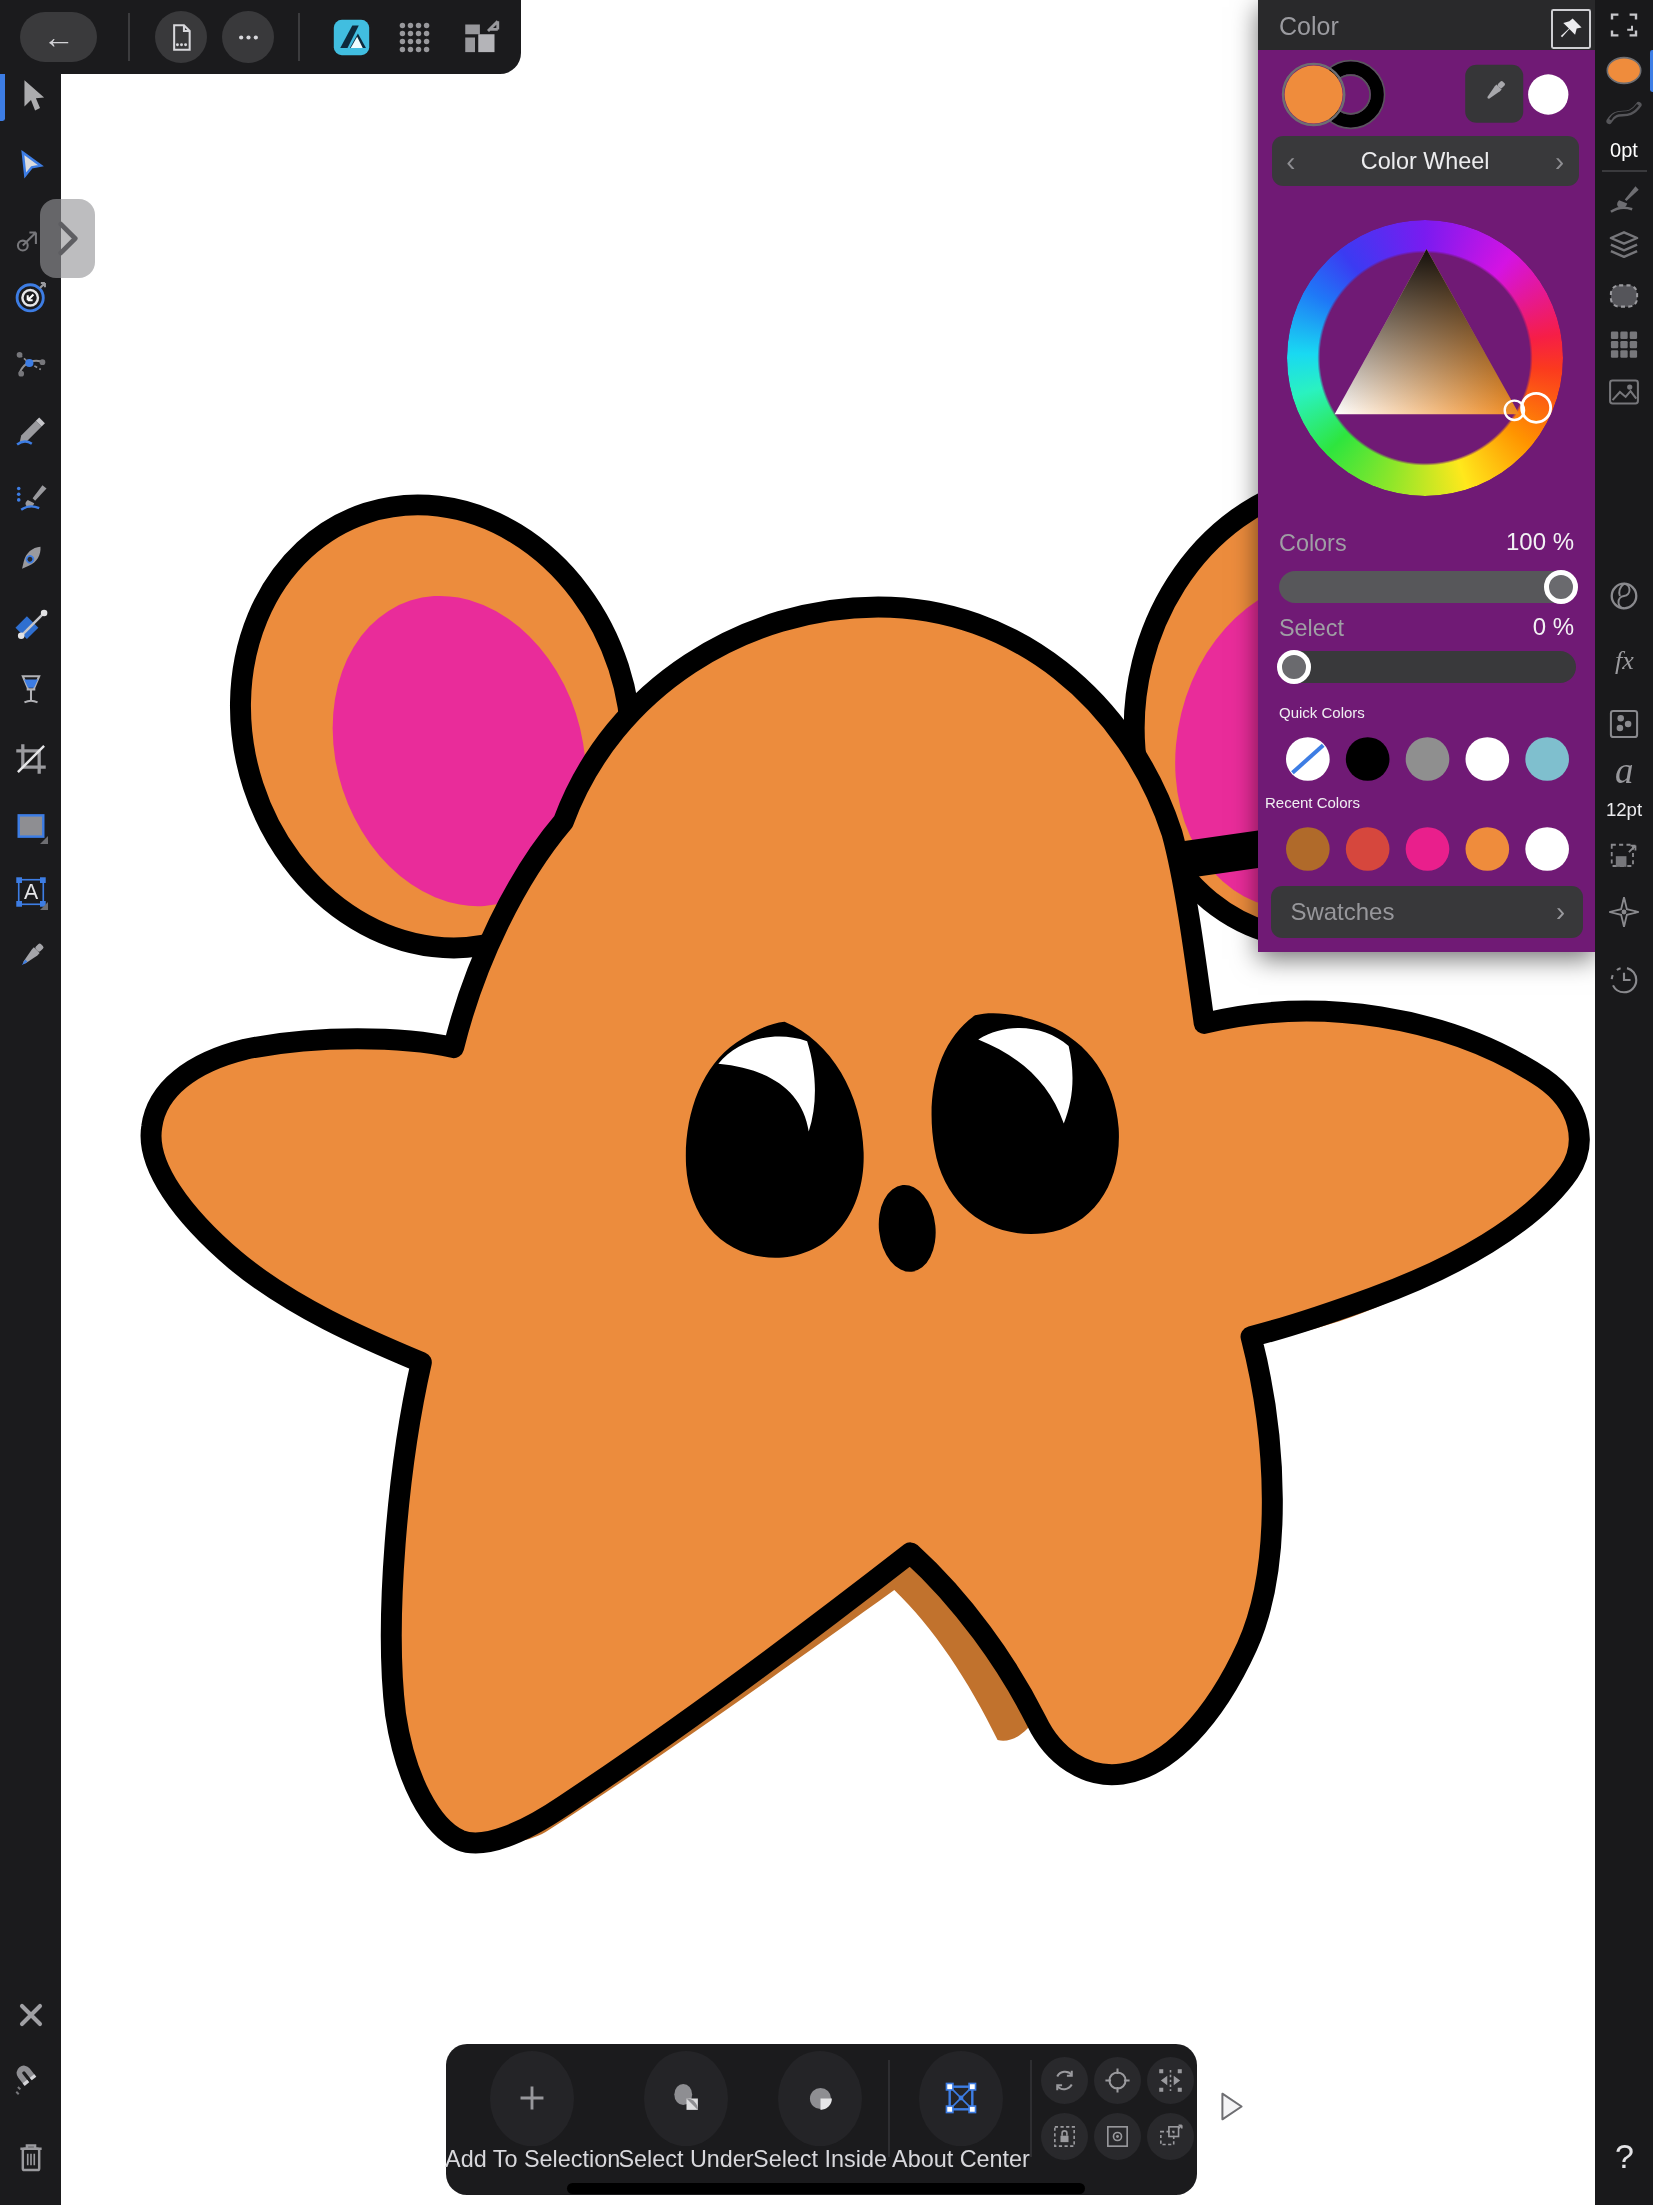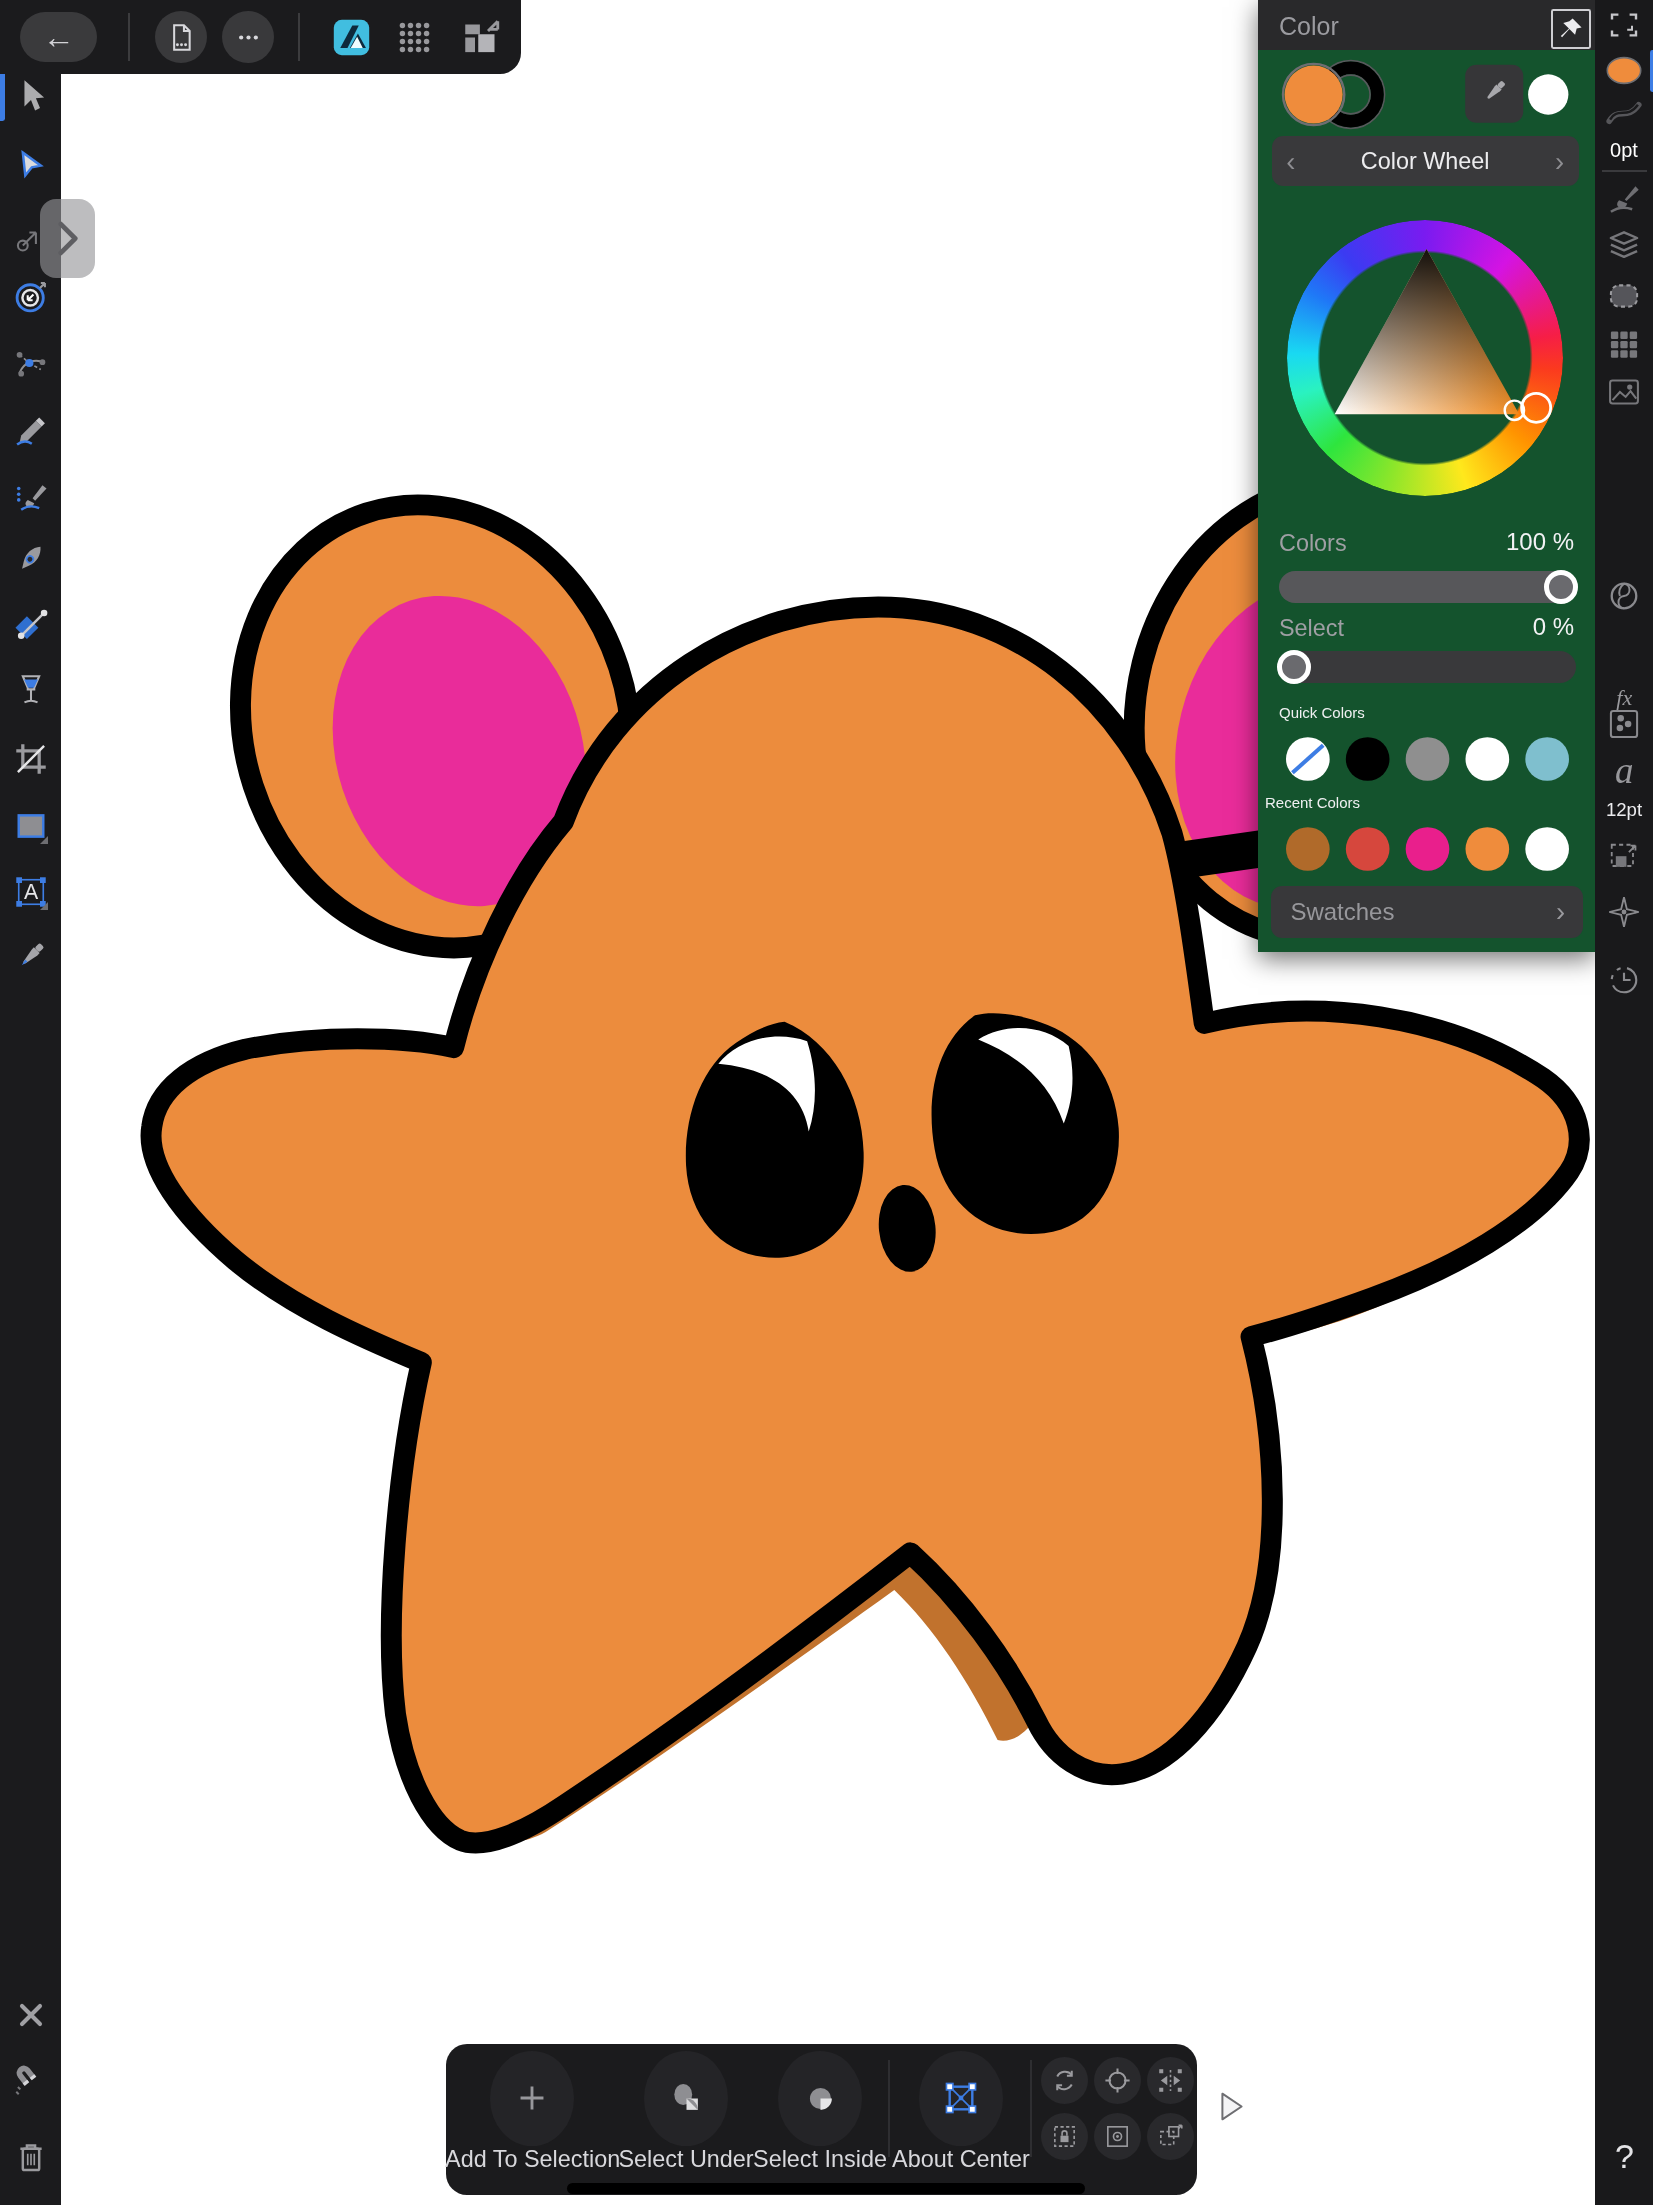--- a/index.html
+++ b/index.html
@@ -15,21 +15,21 @@
   .flyout{position:absolute;right:2.4px;bottom:2.4px;width:0;height:0;border-left:8px solid transparent;border-bottom:8px solid #6E6E72;}
   #selbar{left:0;top:69px;width:4.8px;height:52px;background:#3D7DE4;border-radius:0 2.4px 2.4px 0;z-index:11;}
   
   #topbar{left:0;top:0;width:521px;height:74px;background:#1B1B1D;border-radius:0 0 21px 0;z-index:12;display:flex;align-items:center;}
   #backbtn{left:20px;top:12px;width:77px;height:50px;background:#3A3A3C;border-radius:25px;display:flex;align-items:center;justify-content:center;color:#D2D2D6;font-size:32px;}
   .tbsep{width:1.6px;height:48px;background:#3C3C3E;position:absolute;top:13px;}
   .circbtn{position:absolute;top:11.3px;width:52px;height:52px;border-radius:50%;background:#39393B;display:flex;align-items:center;justify-content:center;}
   
   #handle{left:40px;top:199px;width:55px;height:79px;background:rgba(148,148,152,.62);border-radius:16px;z-index:13;display:flex;align-items:center;justify-content:center;}
   
-  #cpanel{left:1258px;top:0;width:337px;height:952px;background:#14532d;z-index:14;box-shadow:0 6.5px 24px rgba(0,0,0,.55);}
+  #cpanel{left:1258px;top:0;width:337px;height:952px;background:#701a75;z-index:14;box-shadow:0 6.5px 24px rgba(0,0,0,.55);}
   #cphead{left:0;top:0;width:100%;height:50px;background:#29292B;}
   #cptitle{left:21px;top:12px;font-size:25px;color:#9B9BA0;}
   #pinbtn{left:293px;top:9px;width:36px;height:36px;border:2px solid #CFCFD3;border-radius:2.4px;display:flex;align-items:center;justify-content:center;}
   #segbar{left:13.7px;top:136px;width:307px;height:50px;background:#39393B;border-radius:11.3px;display:flex;align-items:center;justify-content:center;}
   .segchev{position:absolute;top:9.7px;font-size:27.4px;color:#8E8E92;}
   #seglabel{color:#ECECEE;font-size:23.4px;}
   #wheelring{left:29px;top:220px;width:276px;height:276px;border-radius:50%;
     background:conic-gradient(from 0deg,#7a1bf0 0deg,#d413e3 40deg,#f61e46 80deg,#fb3a1e 95deg,#ff9400 130deg,#ffe81c 162deg,#8ce62a 196deg,#2ee53e 226deg,#2af2c0 254deg,#19d9f2 272deg,#1f78f7 300deg,#3b3bf2 322deg,#7a1bf0 360deg);
     -webkit-mask:radial-gradient(closest-side,transparent 76%,#000 78%);
             mask:radial-gradient(closest-side,transparent 76%,#000 78%);}
@@ -507,21 +507,21 @@
         <circle cx="29" cy="16" r="3.2" fill="#77777B"></circle>
         <path d="M8 32 l9 -10 7 6 6 -7 7 9" stroke="#77777B" stroke-width="2.5" fill="none"></path>
       </svg>
   </div>
   <div class="sic" style="top:578px;">
     <svg width="36" height="36" viewBox="0 0 44 44">
         <circle cx="22" cy="22" r="15" fill="none" stroke="#8A8A8E" stroke-width="2.8"></circle>
         <path d="M22 7 c9 1 9 14 0 15 c-9 1 -9 14 0 15 M22 7 c-5 4 -7 9 -5 15" stroke="#8A8A8E" stroke-width="2.4" fill="none"></path>
       </svg>
   </div>
-  <div class="sic" style="top:643px;font-family:'Liberation Serif',serif;font-style:italic;font-size:22px;color:#9A9A9E;margin-top:37px;">
+  <div class="sic" style="top:643px;font-family:'Liberation Serif',serif;font-style:italic;font-size:26px;color:#9A9A9E;">
       <span>fx</span>
     </div>
   <div class="sic" style="top:706px;">
     <svg width="36" height="36" viewBox="0 0 44 44">
         <rect x="6" y="6" width="32" height="32" rx="3" fill="none" stroke="#8A8A8E" stroke-width="2.5"></rect>
         <circle cx="18" cy="15" r="4" fill="#8A8A8E"></circle>
         <circle cx="27" cy="22" r="4" fill="#8A8A8E"></circle>
         <circle cx="17" cy="27" r="4" fill="#8A8A8E"></circle>
       </svg>
   </div>

